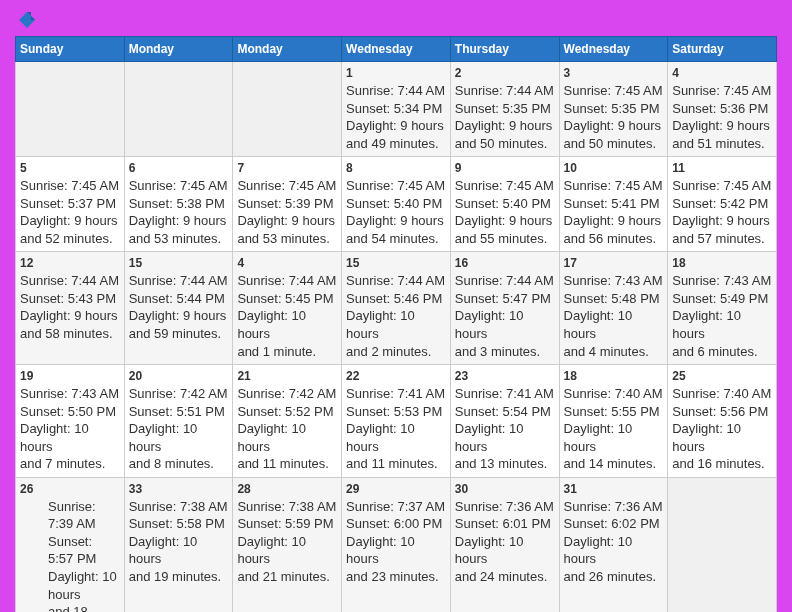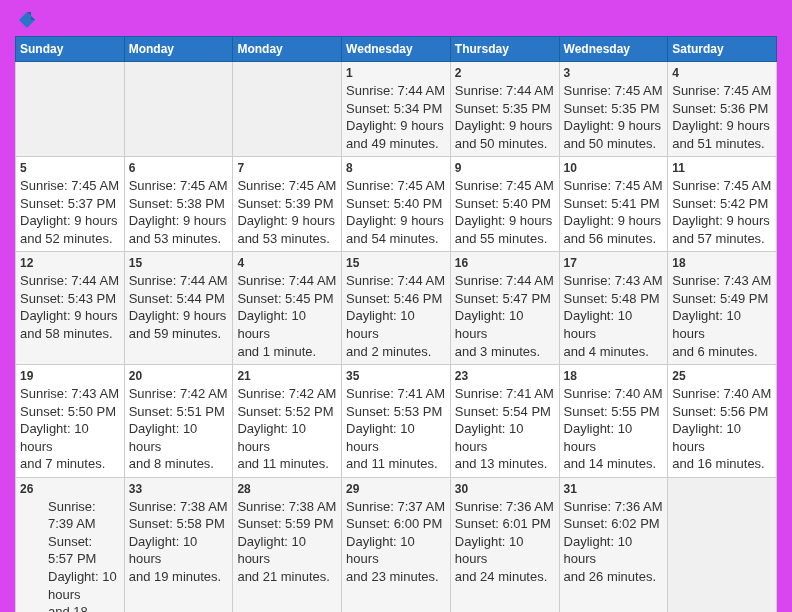--- a/index.html
+++ b/index.html
@@ -290,21 +290,21 @@
 and 8 minutes.</div>
           </td>
           <td>
             <span class="day-number">21</span>
             <div class="day-info" style="white-space: pre-line;">Sunrise: 7:42 AM
 Sunset: 5:52 PM
 Daylight: 10 hours
 and 11 minutes.</div>
           </td>
           <td>
-            <span class="day-number">35</span>
+            <span class="day-number">22</span>
             <div class="day-info" style="white-space: pre-line;">Sunrise: 7:41 AM
 Sunset: 5:53 PM
 Daylight: 10 hours
 and 11 minutes.</div>
           </td>
           <td>
             <span class="day-number">23</span>
             <div class="day-info" style="white-space: pre-line;">Sunrise: 7:41 AM
 Sunset: 5:54 PM
 Daylight: 10 hours

